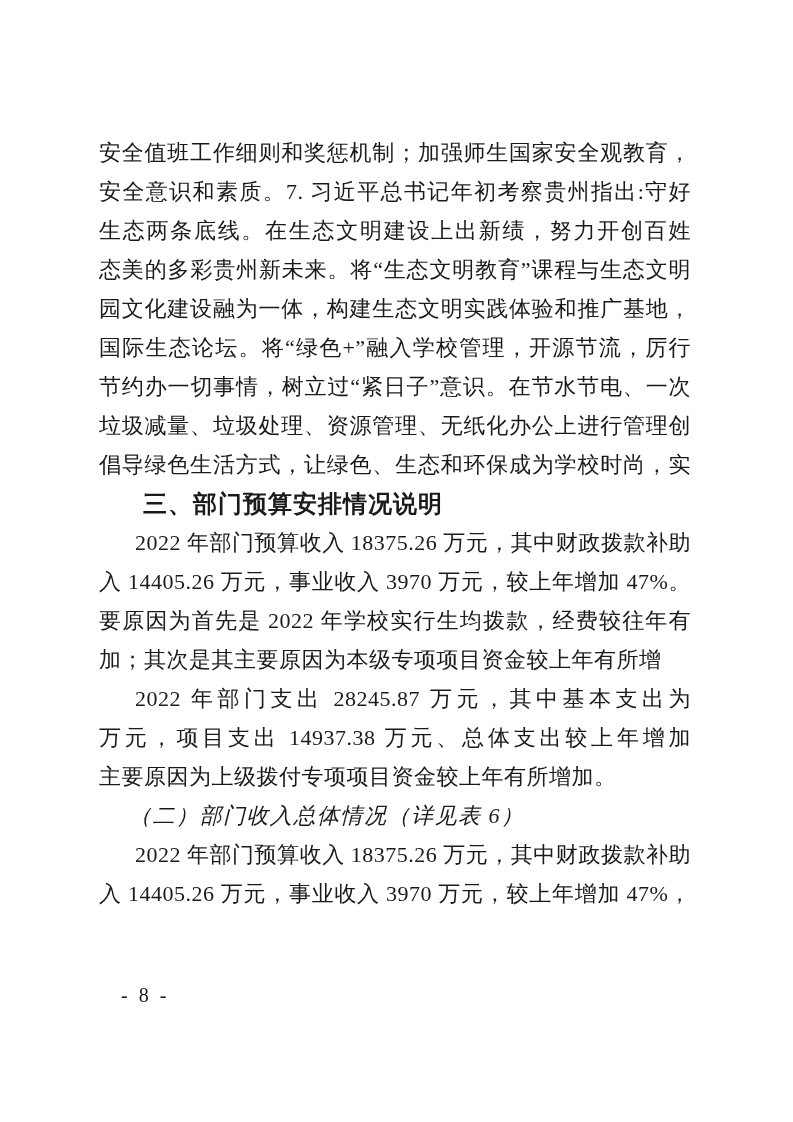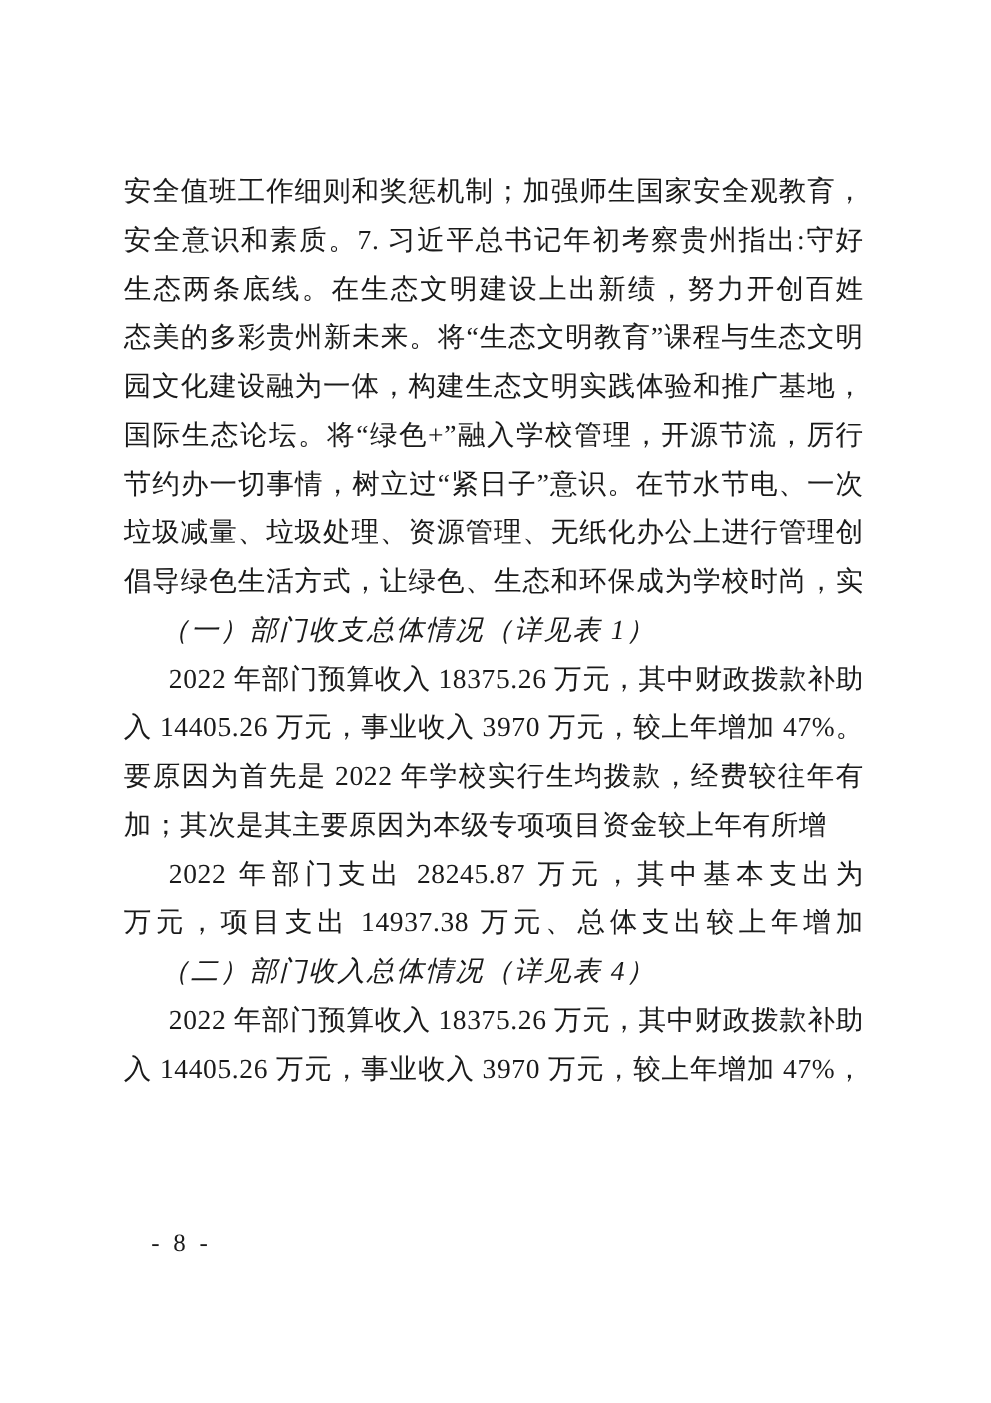--- a/index.html
+++ b/index.html
@@ -70,32 +70,33 @@
     <div class="ln fill">安全值班工作细则和奖惩机制；加强师生国家安全观教育，提升</div>
     <div class="ln fill">安全意识和素质。7. 习近平总书记年初考察贵州指出:守好发展和</div>
     <div class="ln fill">生态两条底线。在生态文明建设上出新绩，努力开创百姓富，生</div>
     <div class="ln fill">态美的多彩贵州新未来。将“生态文明教育”课程与生态文明校</div>
     <div class="ln fill">园文化建设融为一体，构建生态文明实践体验和推广基地，呼应</div>
     <div class="ln fill">国际生态论坛。将“绿色+”融入学校管理，开源节流，厉行勤俭</div>
     <div class="ln fill">节约办一切事情，树立过“紧日子”意识。在节水节电、一次性</div>
     <div class="ln fill">垃圾减量、垃圾处理、资源管理、无纸化办公上进行管理创新。</div>
     <div class="ln fill">倡导绿色生活方式，让绿色、生态和环保成为学校时尚，实施绿</div>
 
+    <div class="ln heading">三、部门预算安排情况说明</div>
 
-    <div class="ln subheading">（一）部门收支总体情况（详见表 1）</div>
 
     <div class="ln fill indent">2022 年部门预算收入 18375.26 万元，其中财政拨款补助收</div>
     <div class="ln fill">入 14405.26 万元，事业收入 3970 万元，较上年增加 47%。其主</div>
     <div class="ln fill">要原因为首先是 2022 年学校实行生均拨款，经费较往年有所增</div>
     <div class="ln">加；其次是其主要原因为本级专项项目资金较上年有所增加。</div>
 
     <div class="ln fill indent">2022 年部门支出 28245.87 万元，其中基本支出为 13308.49</div>
     <div class="ln fill">万元，项目支出 14937.38 万元、总体支出较上年增加 17.7%，其</div>
+    <div class="ln">主要原因为上级拨付专项项目资金较上年有所增加。</div>
 
-    <div class="ln subheading">（二）部门收入总体情况（详见表 4）</div>
+    <div class="ln subheading">（二）部门收入总体情况（详见表 6）</div>
 
     <div class="ln fill indent">2022 年部门预算收入 18375.26 万元，其中财政拨款补助收</div>
     <div class="ln fill">入 14405.26 万元，事业收入 3970 万元，较上年增加 47%，其主</div>
 
   </div>
 
   <div class="pagenum">- 8 -</div>
 </div>
 
 </body></html>

